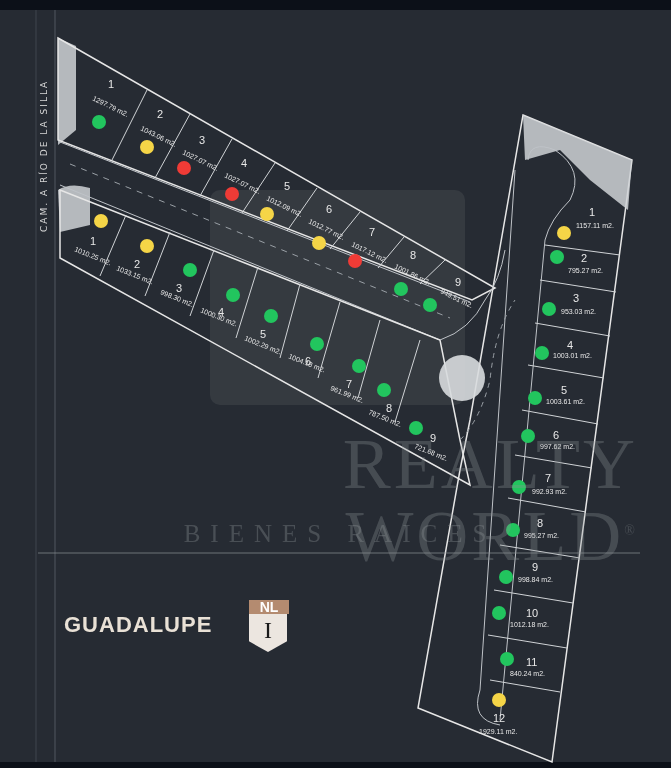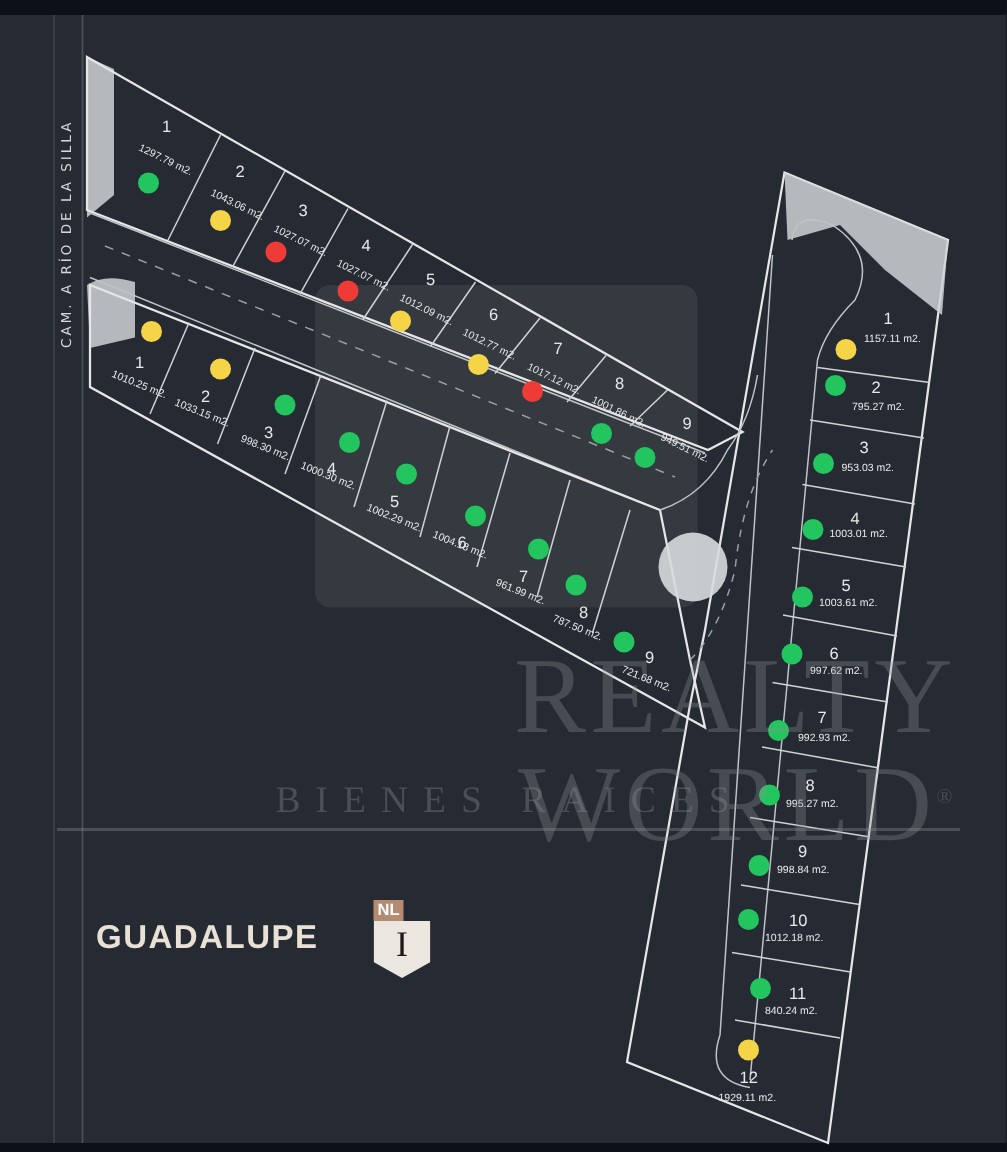--- a/index.html
+++ b/index.html
@@ -11,21 +11,21 @@
   .lbl{fill:#e8e8e8;font-family:"Liberation Sans",sans-serif;}
   .num{font-size:11px;}
   .area{font-size:7px;}
   .street{fill:#d8d8d8;font-size:9px;letter-spacing:2px;font-family:"DejaVu Sans",sans-serif;}
   .wm-title{position:absolute;left:38px;top:428px;width:600px;text-align:right;font-family:Liberation Serif, serif;font-size:72px;letter-spacing:3px;color:rgba(140,145,150,0.32);line-height:1;}
   .wm-sub{position:absolute;left:160px;top:520px;width:360px;text-align:center;font-family:"Liberation Serif",serif;font-size:25px;letter-spacing:10px;color:rgba(140,145,150,0.35);}
   .wm-line{position:absolute;left:38px;top:552px;width:602px;height:2px;background:rgba(140,145,150,0.35);}
   .wm-box{position:absolute;left:210px;top:190px;width:255px;height:215px;border-radius:10px;background:rgba(120,125,130,0.18);}
   .city{position:absolute;left:64px;top:612px;font-family:"Liberation Sans",sans-serif;font-weight:bold;font-size:22px;color:#e9e1d6;letter-spacing:1px;}
   .shield{position:absolute;left:249px;top:600px;width:38px;height:52px;}
-  .shield-top{position:absolute;left:0;top:0;width:20px;height:14px;background:#b48b70;color:#fff;font-size:11px;font-weight:bold;text-align:center;line-height:14px;}
+  .shield-top{position:absolute;left:0;top:0;width:40px;height:14px;background:#b48b70;color:#fff;font-size:14px;font-weight:bold;text-align:center;line-height:14px;}
   .shield-body{position:absolute;left:0;top:14px;width:38px;height:38px;background:#ece6e0;clip-path:polygon(0 0,100% 0,100% 72%,50% 100%,0 72%);color:#1a1a1a;font-family:"Liberation Serif",serif;font-size:24px;text-align:center;line-height:32px;}
 </style>
 </head>
 <body>
 
 <div class="topbar"></div>
 <div class="frame"></div>
 <div class="botbar"></div>
 
 <div class="wm-box"></div>

